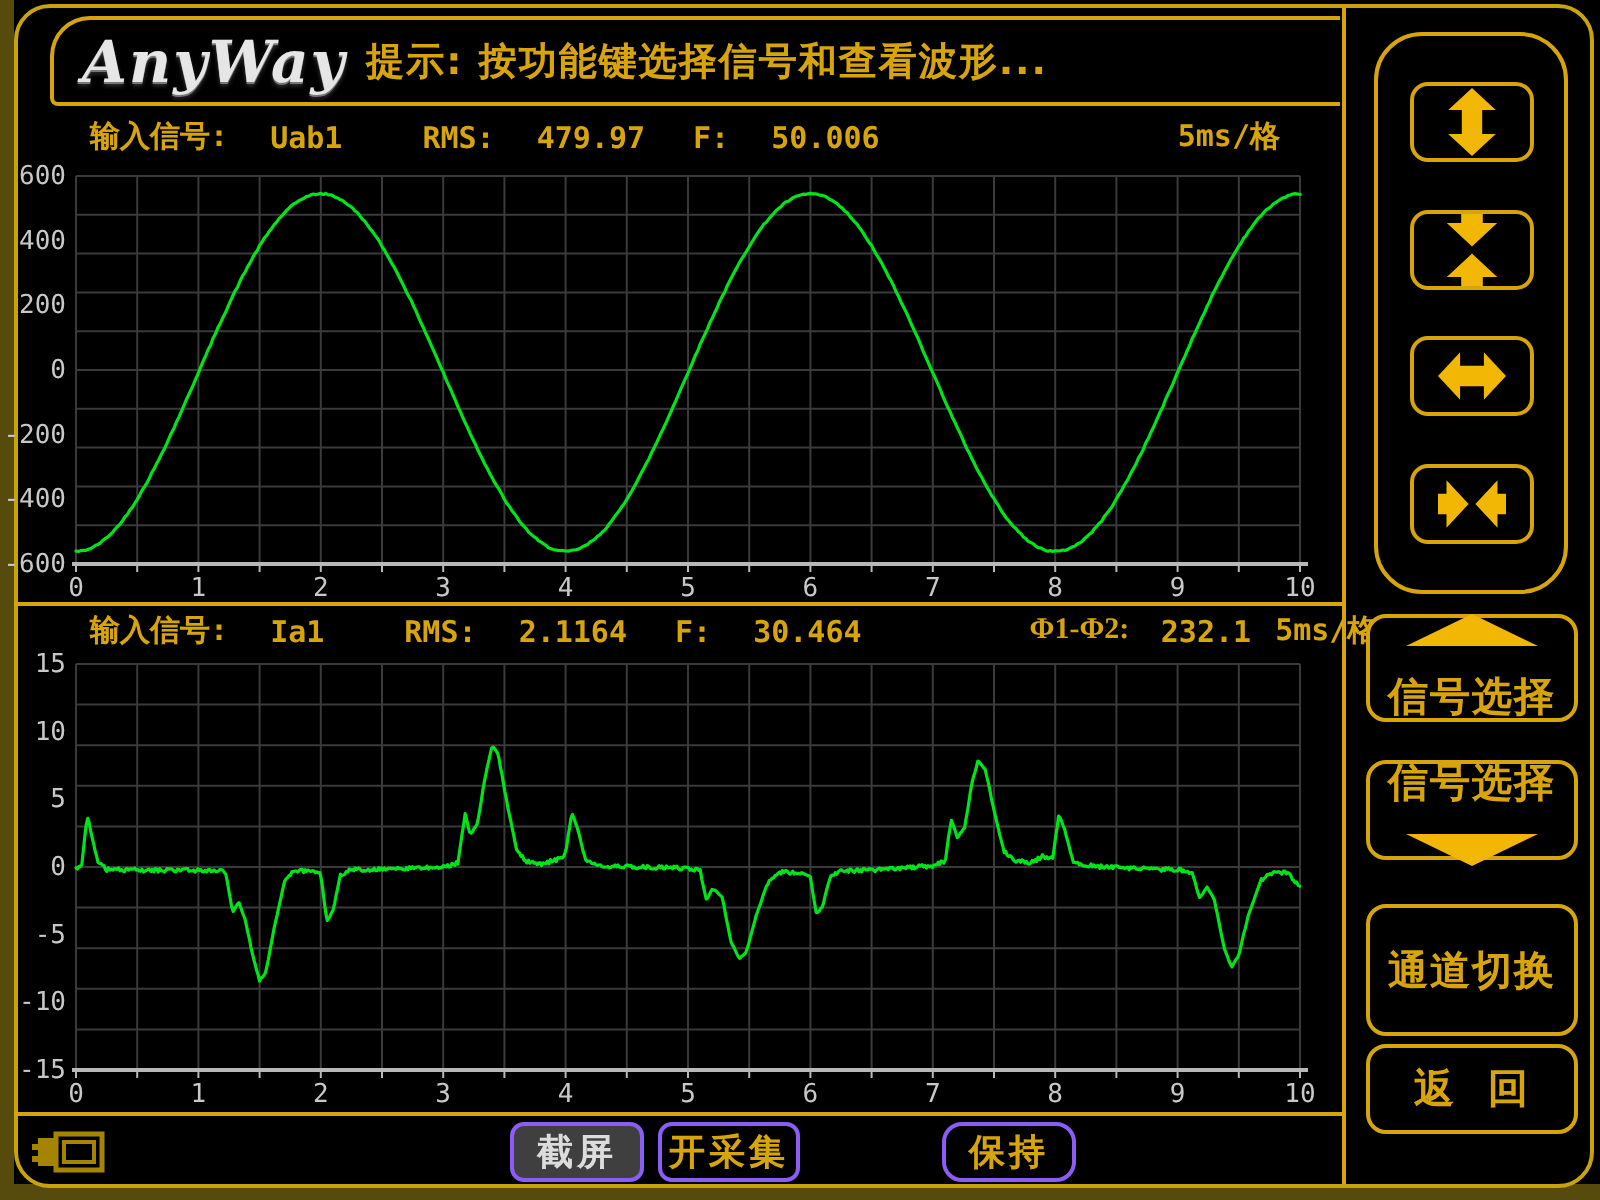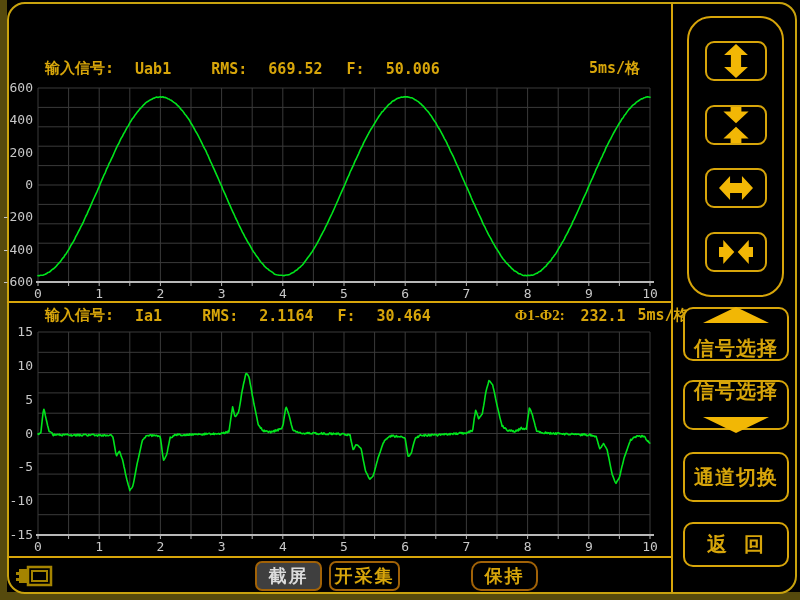--- a/index.html
+++ b/index.html
@@ -36,42 +36,46 @@
     display:flex;flex-direction:column;align-items:center;justify-content:space-evenly;}
   .scale-btn{width:62px;height:40px;border:2px solid #d7a50a;border-radius:9px;background:#000;
     display:flex;align-items:center;justify-content:center;box-sizing:border-box;padding:0;cursor:pointer;}
   .menu-btn{position:absolute;left:683px;width:106px;border:2px solid #d7a50a;border-radius:10px;
     background:#000;color:#d7a50a;font-size:20px;font-weight:bold;box-sizing:border-box;
     display:flex;flex-direction:column;align-items:center;justify-content:center;
     letter-spacing:1px;cursor:pointer;padding:0;font-family:"DejaVu Sans","Liberation Sans",sans-serif;gap:12px;}
   .menu-btn .tri{line-height:0;}
   .btn-back{flex-direction:row;justify-content:space-between;padding:0 22px;}
   
-  .bottom-btn{position:absolute;border:2px solid #a16207;border-radius:7px;background:#000;
+  .bottom-btn{position:absolute;border:2px solid #8b5cf6;border-radius:7px;background:#000;
     color:#d7a50a;font-size:18px;font-weight:bold;box-sizing:border-box;
     display:flex;align-items:center;justify-content:center;letter-spacing:2px;cursor:pointer;
     font-family:"DejaVu Sans","Liberation Sans",sans-serif;}
   .btn-active{background:#3f3f3f;color:#dcdcdc;}
   .battery{position:absolute;left:15px;top:564px;}
 </style>
 </head>
 <body>
 
 <div id="screen">
   <div class="edge-left"></div>
   <div class="edge-bottom"></div>
   <div class="outer-frame"></div>
   <div class="vdivider"></div>
 
+  <div class="title-bar">
+    <span class="logo">AnyWay</span>
+    <span class="prompt">提示: 按功能键选择信号和查看波形...</span>
+  </div>
 
   <div class="chart-header" style="top:59px;">
     <span class="seg">输入信号: </span>
     <span class="seg">Uab1</span>
     <span class="seg hdr-rms">RMS: </span>
-    <span class="seg">669.52</span>
+    <span class="seg">479.97</span>
     <span class="seg hdr-f">F: </span>
     <span class="seg">50.006</span>
     <span class="seg hdr-tb">5ms/格</span>
   </div>
   <svg id="chart0" class="chart" style="top:55px;" width="672" height="246" viewBox="0 0 672 246">
       <g>
         <line x1="38" y1="33" x2="38" y2="227" stroke="#3a3a3a" stroke-width="1"></line>
         <line x1="68.6" y1="33" x2="68.6" y2="227" stroke="#3a3a3a" stroke-width="1"></line>
         <line x1="99.2" y1="33" x2="99.2" y2="227" stroke="#3a3a3a" stroke-width="1"></line>
         <line x1="129.8" y1="33" x2="129.8" y2="227" stroke="#3a3a3a" stroke-width="1"></line>
@@ -295,20 +299,20 @@
     <span>信号选择</span>
   </button>
   <button class="menu-btn" style="top:380px;height:50px;">
     <span>信号选择</span>
     <span class="tri">
       <svg width="66" height="16" viewBox="0 0 66 16">
           <polygon points="0,0 66,0 33,16" fill="#f2b705"></polygon>
         </svg>
     </span>
   </button>
-  <button class="menu-btn" style="top:452px;height:50px;">
+  <button class="menu-btn" style="top:452px;height:66px;">
     <span>通道切换</span>
   </button>
   <button class="menu-btn btn-back" style="top:522px;height:45px;">
     <span>返</span>
     <span>回</span>
   </button>
 </div>
 
 </body></html>

